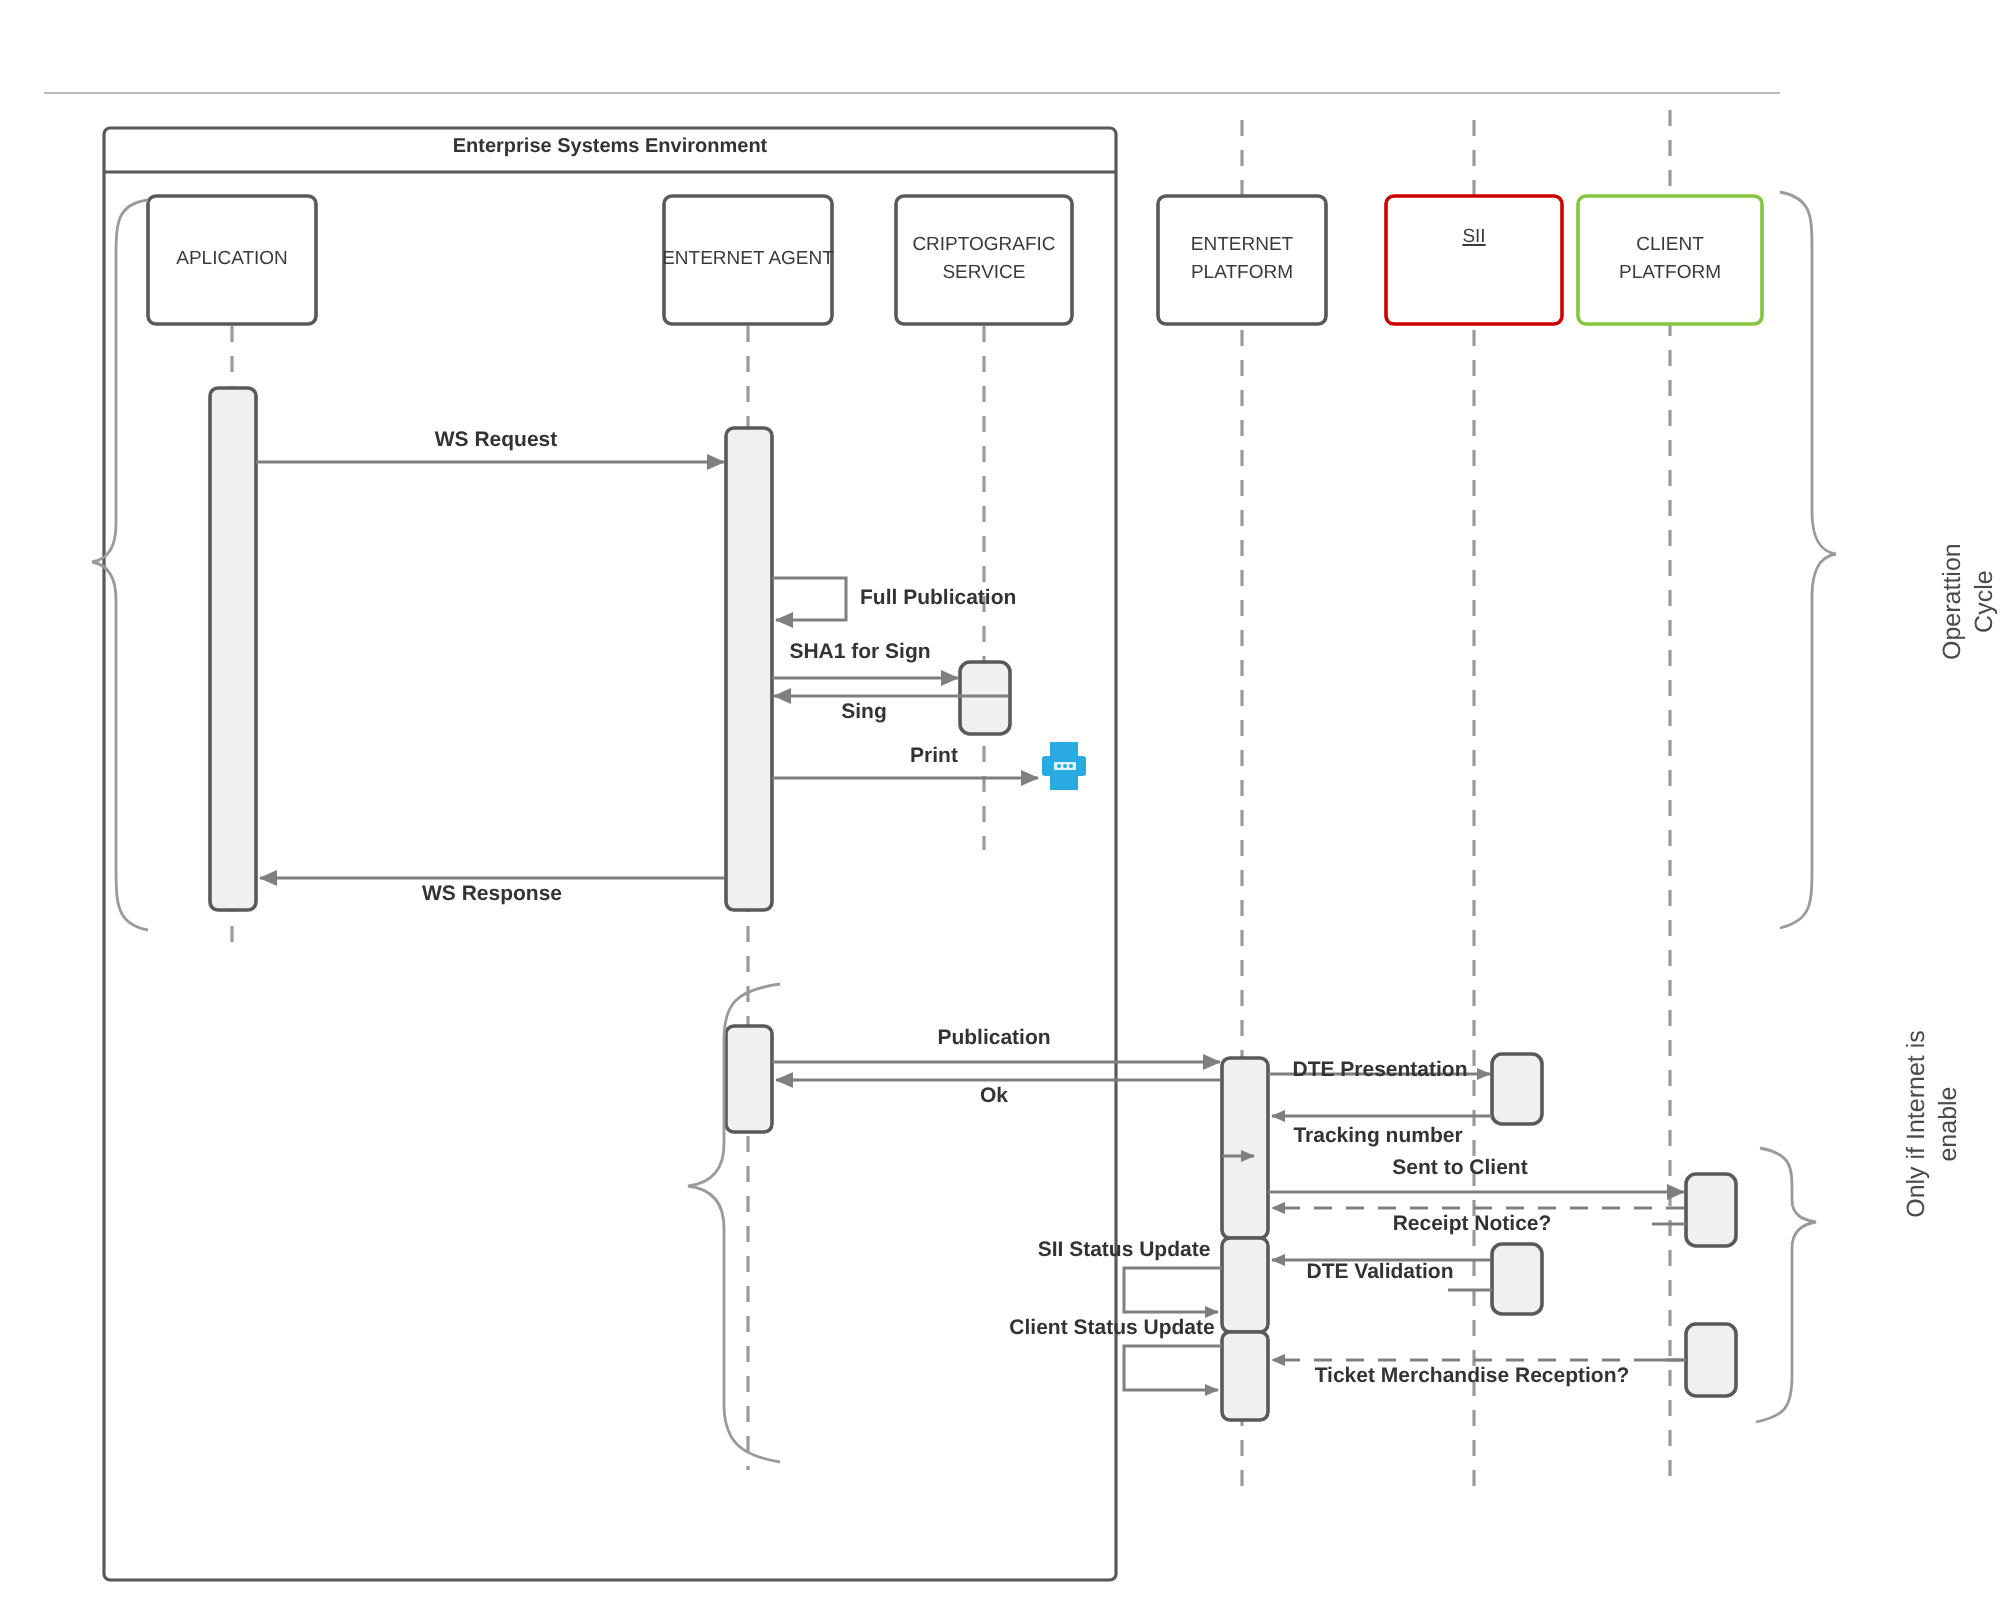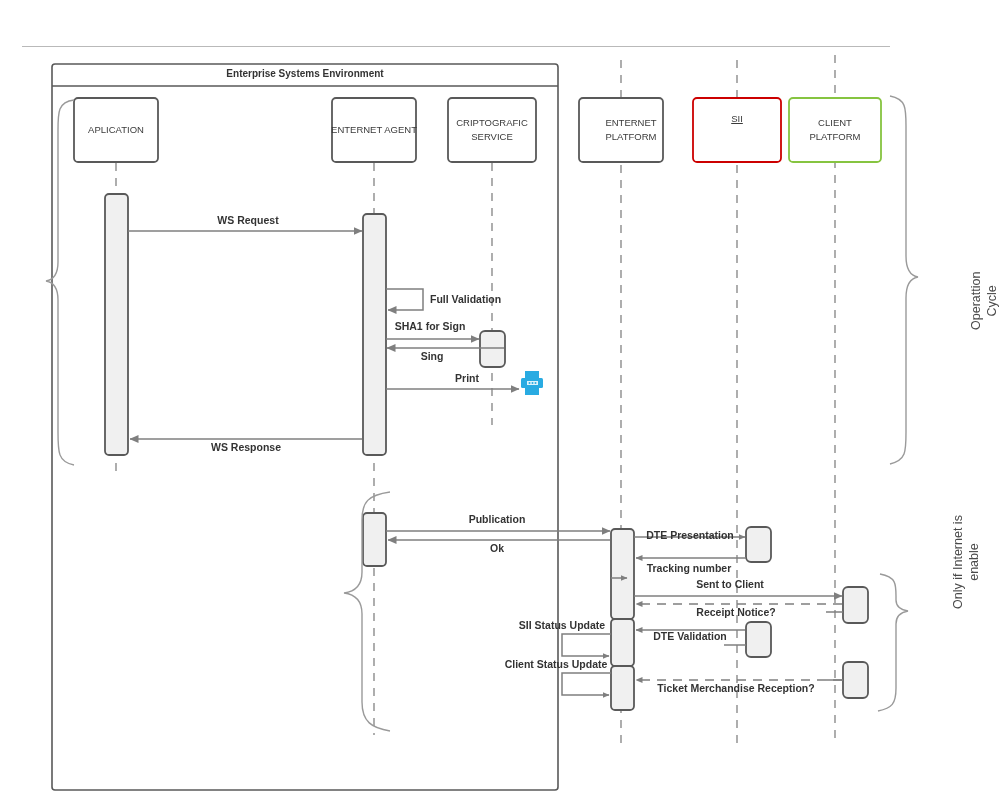--- a/index.html
+++ b/index.html
@@ -157,28 +157,28 @@
       <circle cx="14.5" cy="12" r="1" fill="#29abe2"></circle>
     </g>
   </svg>
 
   <div class="env-title" style="left:305px;top:68px;">Enterprise Systems Environment</div>
 
   <div class="actor-label" style="left:74px;top:98px;width:84px;height:64px;">APLICATION</div>
   <div class="actor-label" style="left:330px;top:98px;width:88px;height:64px;">ENTERNET AGENT</div>
   <div class="actor-label" style="left:448px;top:98px;width:88px;height:64px;">CRIPTOGRAFIC
 SERVICE</div>
-  <div class="actor-label" style="left:579px;top:98px;width:84px;height:64px;margin-left:10px;">ENTERNET
+  <div class="actor-label" style="left:579px;top:98px;width:84px;height:64px;">ENTERNET
 PLATFORM</div>
   <div class="actor-label" style="left:693px;top:94px;width:88px;height:50px;text-decoration:underline;">SII</div>
   <div class="actor-label" style="left:789px;top:98px;width:92px;height:64px;">CLIENT
 PLATFORM</div>
 
   <div class="lbl b ctr" style="left:248px;top:214px;">WS Request</div>
-  <div class="lbl b" style="left:430px;top:293px;">Full Validation</div>
+  <div class="lbl b" style="left:430px;top:293px;">Full Publication</div>
   <div class="lbl b ctr" style="left:430px;top:320px;">SHA1 for Sign</div>
   <div class="lbl b ctr" style="left:432px;top:350px;">Sing</div>
   <div class="lbl b ctr" style="left:455px;top:372px;padding-left:24px;">Print</div>
   <div class="lbl b ctr" style="left:246px;top:441px;">WS Response</div>
   <div class="lbl b ctr" style="left:497px;top:513px;">Publication</div>
   <div class="lbl b ctr" style="left:497px;top:542px;">Ok</div>
   <div class="lbl b ctr" style="left:690px;top:529px;">DTE Presentation</div>
   <div class="lbl b ctr" style="left:689px;top:562px;">Tracking number</div>
   <div class="lbl b ctr" style="left:730px;top:578px;">Sent to Client</div>
   <div class="lbl b ctr" style="left:736px;top:606px;">Receipt Notice?</div>

